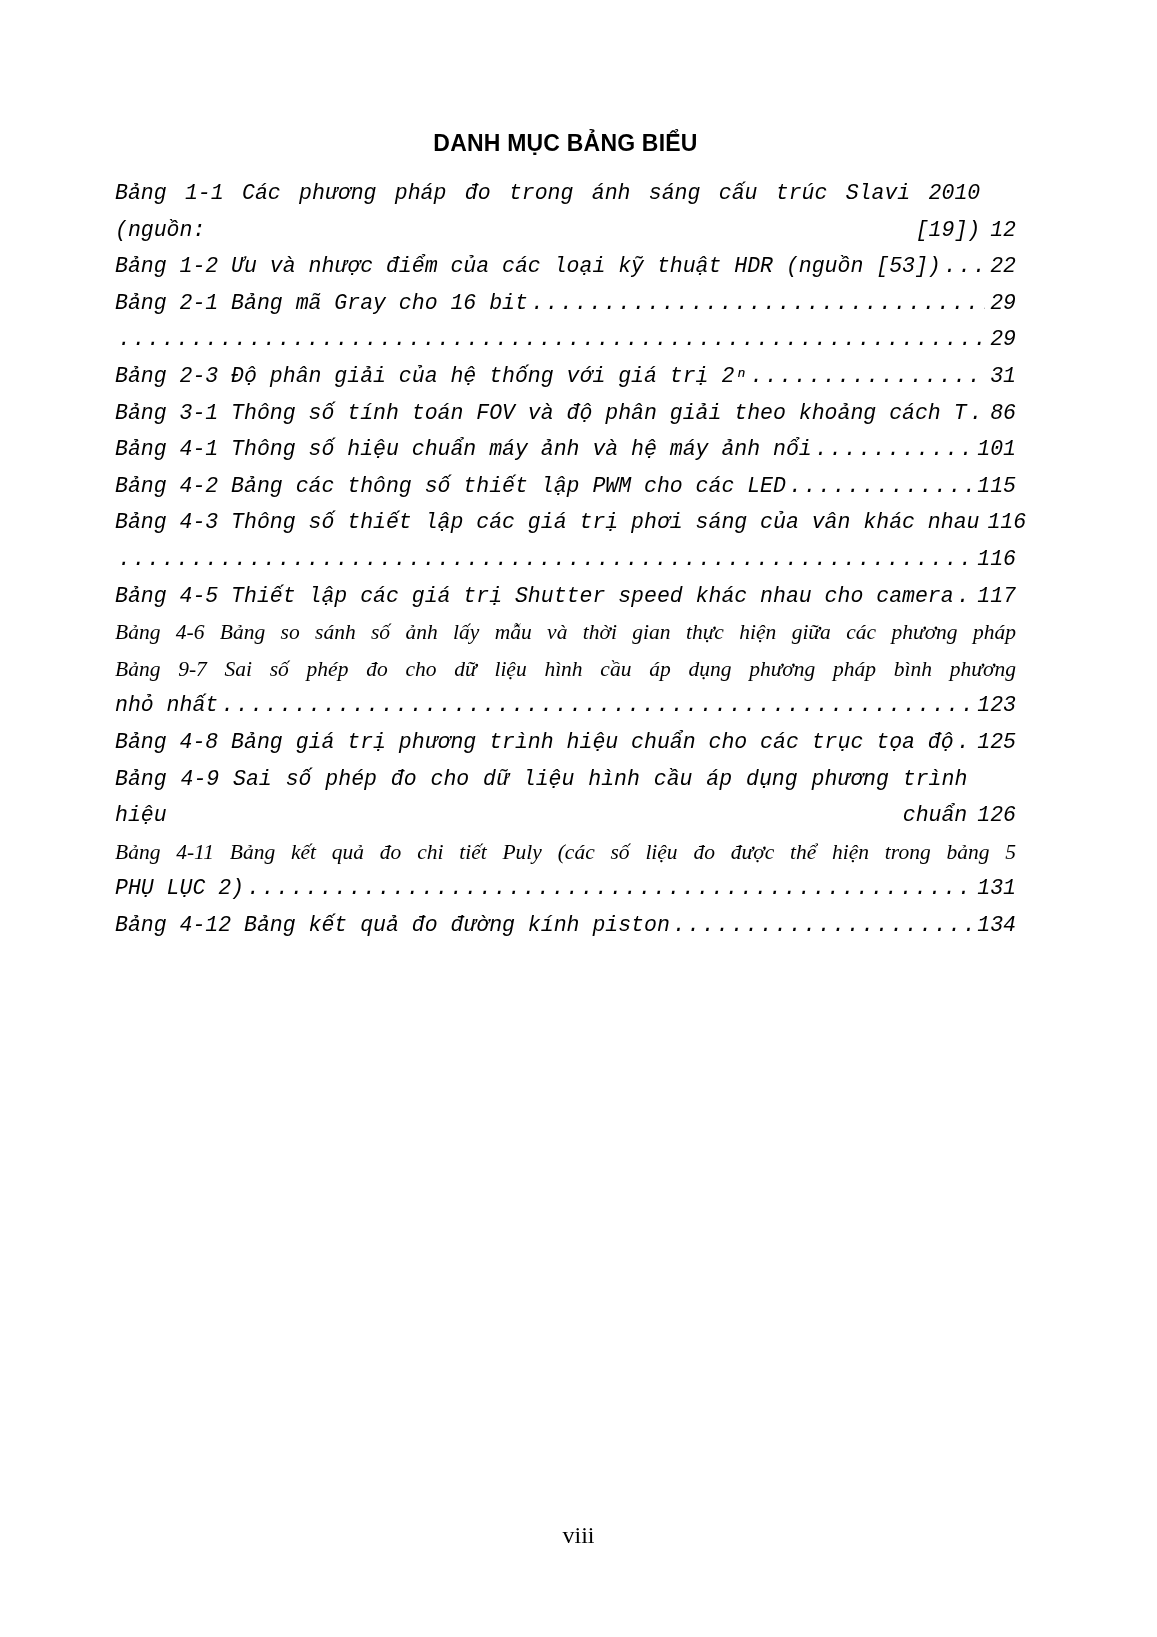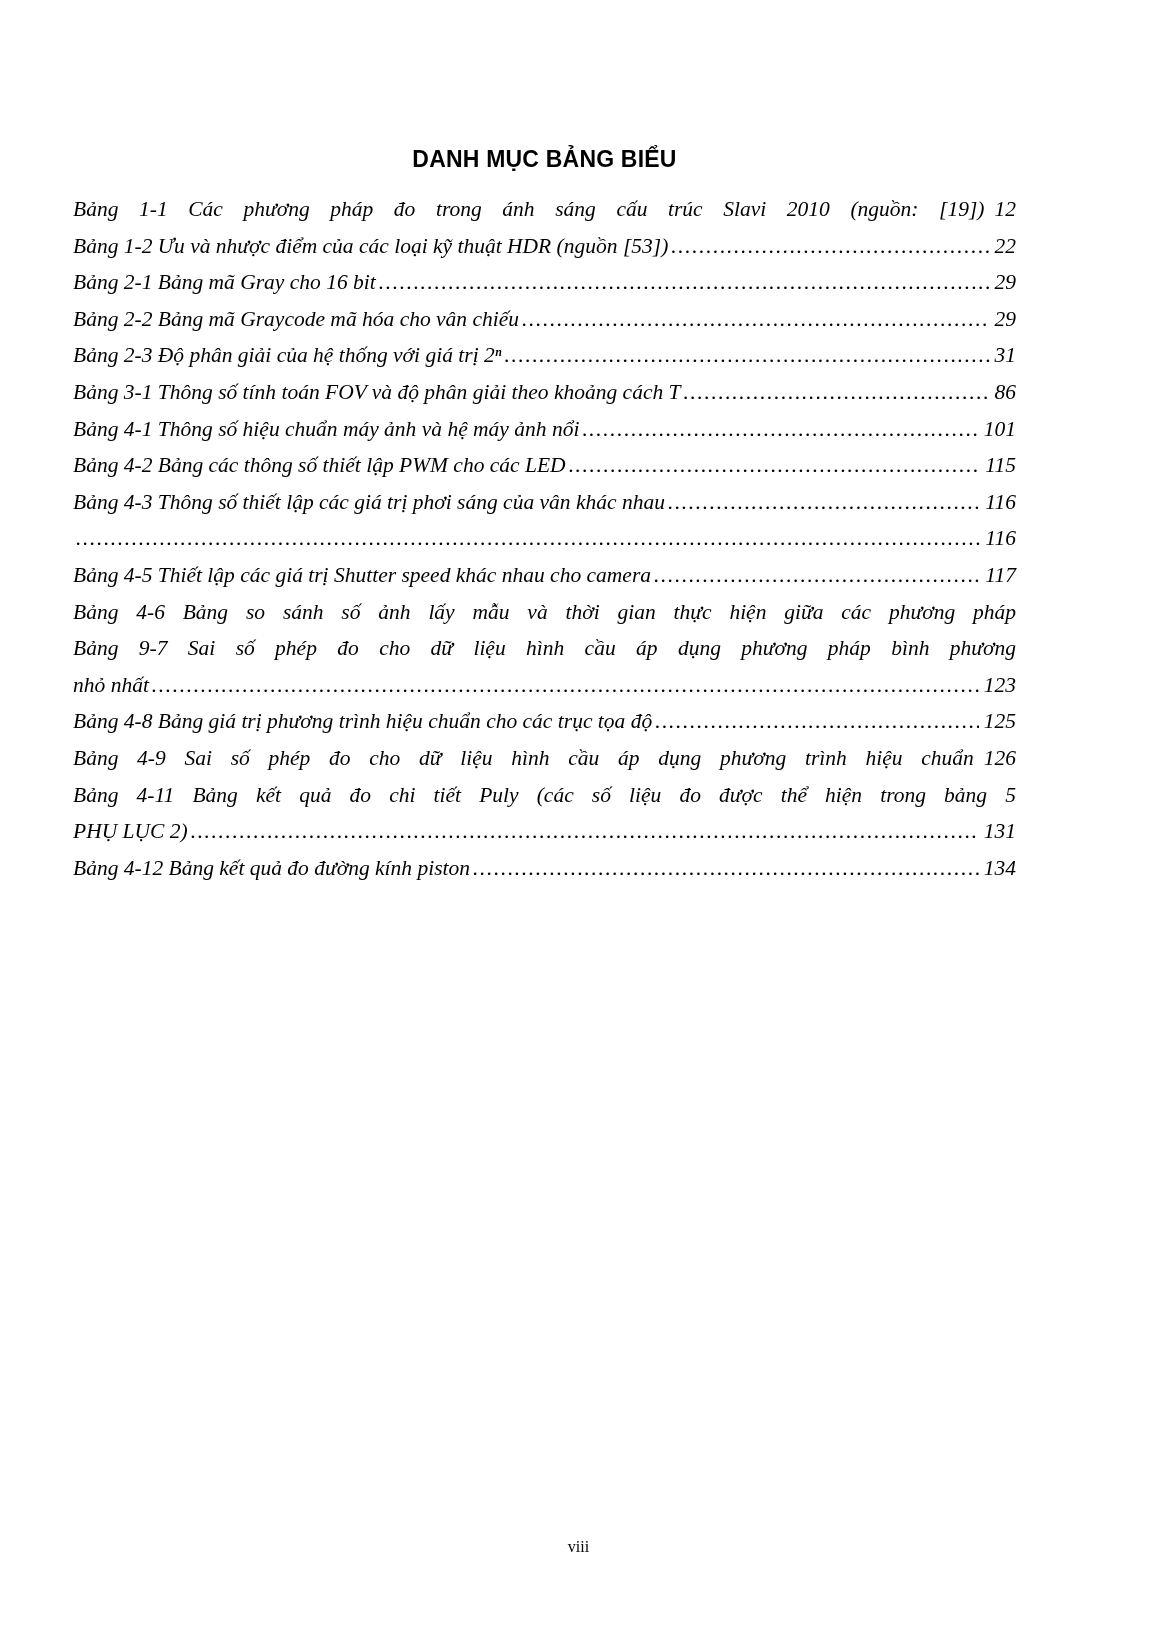--- a/index.html
+++ b/index.html
@@ -8,43 +8,43 @@
     width: 1157px;
     height: 1637px;
     position: relative;
     font-family: "Liberation Serif", serif;
     color: #000000;
   }
   .page {
     position: absolute;
     inset: 0;
     background: #ffffff;
-    padding: 130px 141px 0 73px;
-    margin-top: 16px;
+    padding: 130px 141px 0 115px;
   }
   .title {
     font-family: "Liberation Sans", sans-serif;
     font-weight: bold;
     font-size: 23px;
     text-align: center;
     letter-spacing: 0.2px;
     color: #000000;
     margin-bottom: 18px;
   }
   .toc {
     font-family: "Liberation Serif", serif;
     font-style: italic;
     font-size: 21.5px;
     line-height: 36.6px;
     color: #000000;
   }
   .toc-row {
     display: flex;
-    align-items: flex-start;
+    align-items: flex-end;
     white-space: nowrap;
+    font-family: Liberation Mono, monospace;
   }
   .toc-row .label { flex: 0 1 auto; }
   .toc-row.no-dots .label {
     flex: 1 1 auto;
     text-align: justify;
     text-align-last: justify;
     margin-right: 10px;
     white-space: normal;
   }
   .dots {
@@ -64,21 +64,21 @@
     white-space: normal;
   }
   .footer {
     position: absolute;
     top: 1522px;
     left: 0;
     width: 1157px;
     text-align: center;
     font-family: "Liberation Serif", serif;
     font-style: normal;
-    font-size: 16px;
+    font-size: 24px;
     color: #000000;
   }
 </style>
 </head>
 <body>
 
 <div class="page">
   <h1 class="title">DANH MỤC BẢNG BIỂU</h1>
   <div class="toc" id="toc">
       <div class="toc-row no-dots">
@@ -90,21 +90,20 @@
     <span class="label">Bảng 1-2 Ưu và nhược điểm của các loại kỹ thuật HDR (nguồn [53])</span>
     <span class="dots"></span>
     <span class="pagenum">22</span>
   </div>
       <div class="toc-row">
     <span class="label">Bảng 2-1 Bảng mã Gray cho 16 bit</span>
     <span class="dots"></span>
     <span class="pagenum">29</span>
   </div>
       <div class="toc-row">
-    <span class="label">Bảng 2-2 Bảng mã Graycode mã hóa cho vân chiếu</span>
     <span class="dots"></span>
     <span class="pagenum">29</span>
   </div>
       <div class="toc-row">
     <span class="label">Bảng 2-3 Độ phân giải của hệ thống với giá trị 2ⁿ</span>
     <span class="dots"></span>
     <span class="pagenum">31</span>
   </div>
       <div class="toc-row">
     <span class="label">Bảng 3-1 Thông số tính toán FOV và độ phân giải theo khoảng cách T</span>

